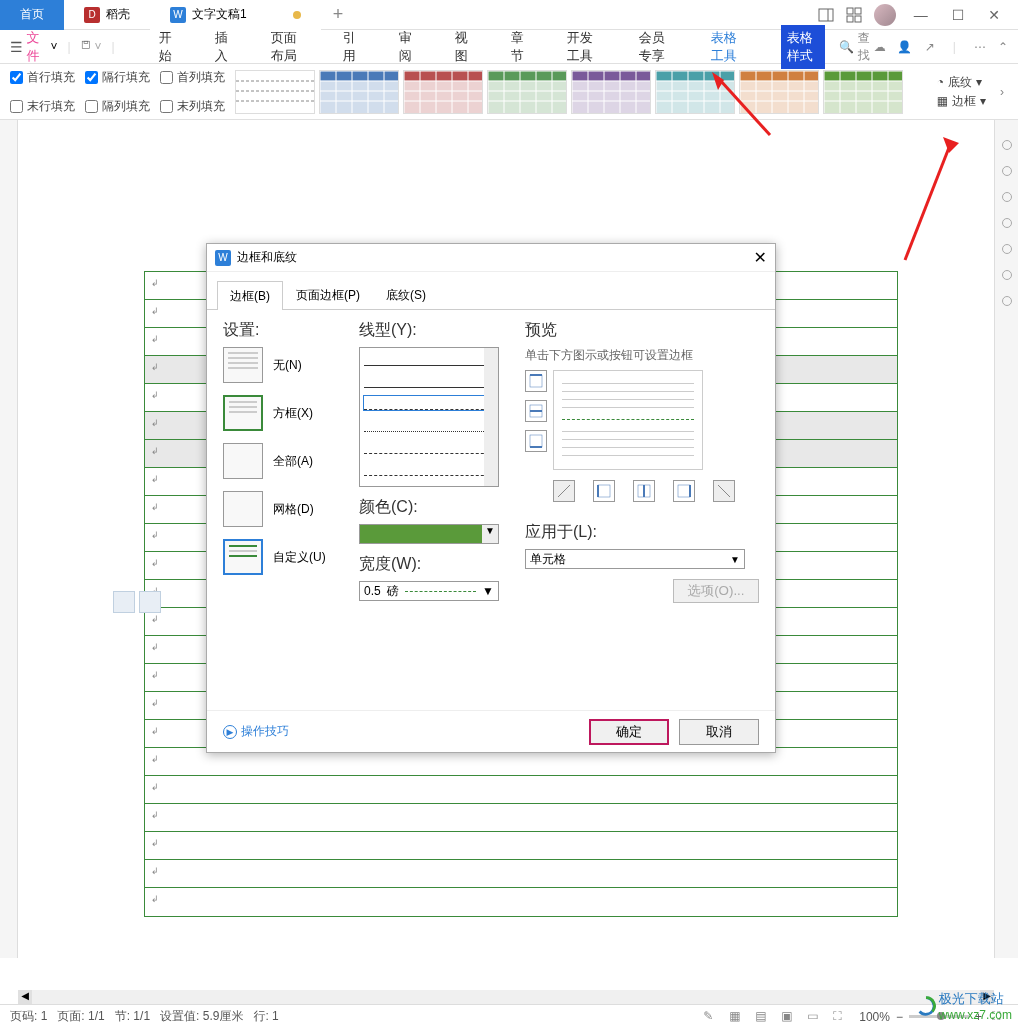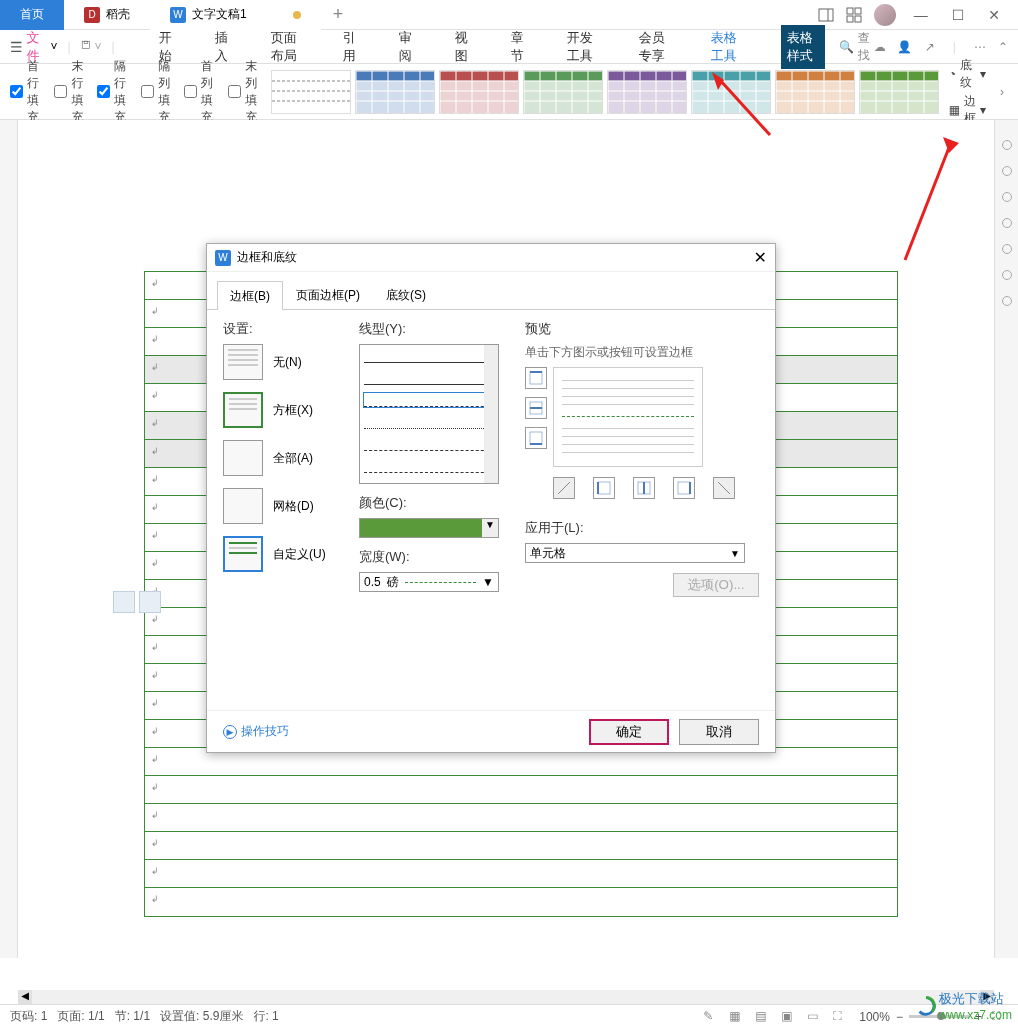--- a/index.html
+++ b/index.html
@@ -20,27 +20,27 @@
 .avatar { width: 22px; height: 22px; border-radius: 50%; background: linear-gradient(135deg,#d8b8c0,#a08890); }
 .win-btn { padding: 0 6px; font-size: 14px; color: #666; }
 
 
 .toolbar { display: flex; align-items: center; height: 34px; background: #fff; border-bottom: 1px solid #e0e0e0; padding: 0 10px; gap: 4px; }
 .ham { font-size: 14px; color: #555; }
 .file-menu { font-size: 13px; color: #ec4899; margin-right: 4px; }
 .tool-sep { color: #ddd; margin: 0 6px; }
 .menu-item { font-size: 13px; color: #333; padding: 0 2px; cursor: pointer; margin-left: 32px; }
 .menu-item.active-blue { color: #2d7fd8; }
-.menu-item.active-bg { background: #0c4a6e; color: #fff; padding: 4px 6px; }
+.menu-item.active-bg { background: #1d4ed8; color: #fff; padding: 4px 6px; }
 .search-box { display: flex; align-items: center; gap: 4px; margin-left: 10px; color: #888; }
 .toolbar-right { margin-left: auto; display: flex; gap: 12px; align-items: center; color: #888; }
 
 
 .ribbon { display: flex; height: 56px; background: #fff; border-bottom: 1px solid #e0e0e0; padding: 4px 10px; gap: 10px; align-items: center; }
-.ribbon-col { display: flex; flex-direction: row; gap: 12px; }
+.ribbon-col { display: flex; flex-direction: column; gap: 12px; }
 .check-row { display: flex; align-items: center; gap: 4px; font-size: 12px; color: #444; }
 .check-row input { width: 13px; height: 13px; }
 .style-gallery { display: flex; gap: 4px; }
 .style-preview { width: 80px; height: 44px; border: 1px solid #ddd; position: relative; cursor: pointer; }
 .ribbon-right { margin-left: auto; display: flex; flex-direction: column; gap: 2px; font-size: 12px; color: #444; }
 .ribbon-right-btn { display: flex; align-items: center; gap: 4px; cursor: pointer; }
 .ribbon-expand { display:flex; align-items:center; color:#888; padding: 0 4px;}
 
 
 .doc-area { position: relative; height: 838px; background: #fff; display: flex; }
@@ -61,21 +61,21 @@
 
 .dialog-overlay { position: absolute; top: 243px; left: 206px; width: 570px; height: 510px; background: #fff; border: 1px solid #aaa; box-shadow: 0 2px 10px rgba(0,0,0,0.3); z-index: 100; }
 .dialog-title { display: flex; align-items: center; height: 28px; padding: 0 8px; background: #fff; border-bottom: 1px solid #eee; }
 .dialog-title .word-icon { margin-right: 6px; }
 .dialog-close { margin-left: auto; font-size: 16px; cursor: pointer; }
 .dialog-tabs { display: flex; height: 30px; border-bottom: 1px solid #ccc; padding: 0 10px; margin-top: 8px; }
 .dtab { padding: 6px 12px; border: 1px solid transparent; border-bottom: none; cursor: pointer; }
 .dtab.active { border-color: #ccc; background: #fff; position: relative; top: 1px; }
 .dialog-body { display: flex; padding: 10px 16px; gap: 16px; }
 .dlg-col { display: flex; flex-direction: column; }
-.dlg-label { font-size: 13px; color: #333; margin-bottom: 6px; }
+.dlg-label { font-size: 16px; color: #333; margin-bottom: 6px; }
 
 
 .setting-row { display: flex; align-items: center; gap: 10px; margin-bottom: 12px; cursor: pointer; }
 .setting-icon { width: 40px; height: 36px; border: 1px solid #999; background: #f8f8f8; display: flex; flex-direction: column; padding: 4px; gap: 3px; }
 .setting-icon.sel { border: 2px solid #2d7fd8; }
 .si-line { height: 2px; background: #ccc; }
 .si-line.b { background: #3a8a3a; }
 .si-grid { display: grid; grid-template: repeat(2,1fr) / repeat(2,1fr); gap: 3px; }
 .si-cell { background: #3a8a3a; opacity:.3; }
 

